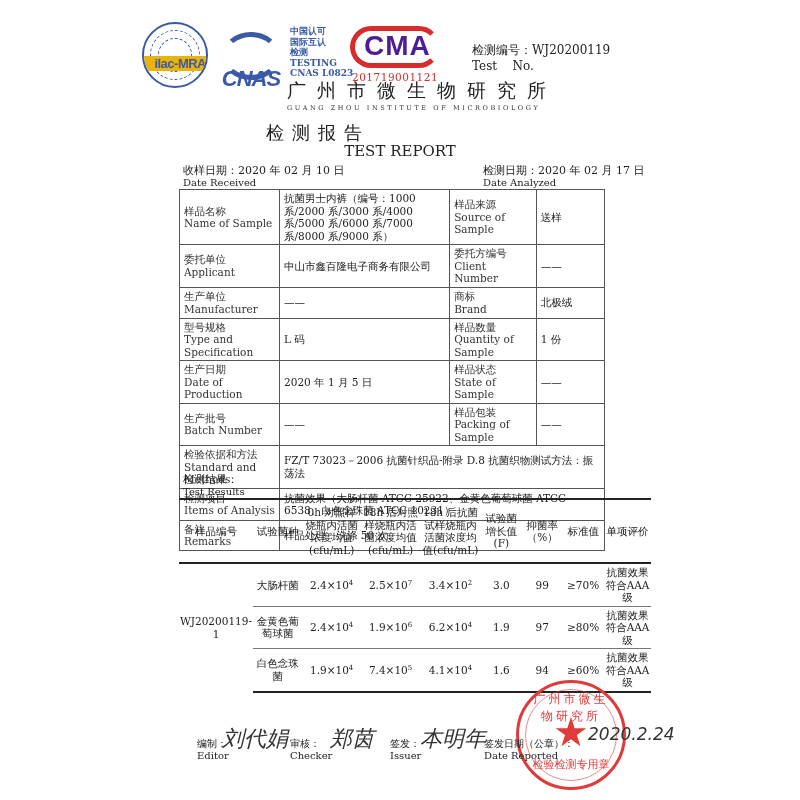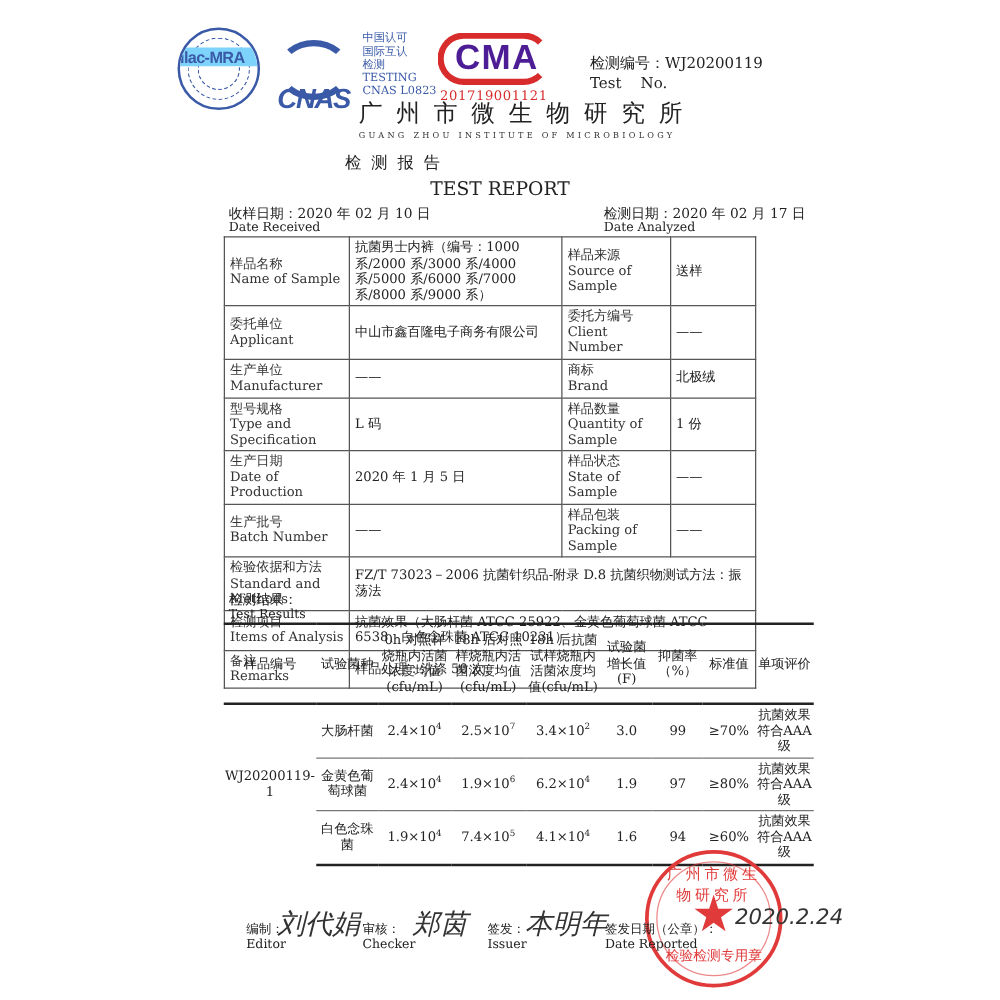--- a/index.html
+++ b/index.html
@@ -4,38 +4,38 @@
 <style>
   html, body { margin:0; padding:0; }
   body { width:800px; height:800px; background:#ffffff; position:relative; overflow:hidden;
          font-family:"DejaVu Serif","Liberation Serif",serif; color:#222; }
   .abs { position:absolute; }
   .logo-text { font-family:"Liberation Sans",sans-serif; }
   
   .ilac { left:142px; top:22px; width:66px; height:66px; border-radius:50%;
           border:2px solid #3a5aa8; box-sizing:border-box; overflow:hidden; }
   .ilac .ring { position:absolute; border:1.5px dashed #3a5aa8; border-radius:50%; }
-  .ilac .txt { position:absolute; left:0; right:0; top:14px; text-align:left; font-size:13px;
-               font-weight:bold; color:#3a5aa8; background:#7dd3fc; letter-spacing:-0.5px; }
+  .ilac .txt { position:absolute; left:0; right:0; top:32px; text-align:right; font-size:13px;
+               font-weight:bold; color:#3a5aa8; background:#eab308; letter-spacing:-0.5px; }
   .cnas { left:218px; top:32px; width:66px; height:48px; }
   .cnas .txt { position:absolute; left:0; top:10px; width:66px; text-align:center; font-size:22px;
                font-weight:bold; font-style:italic; color:#3a5aa8; letter-spacing:-1px;margin-top:24px; }
   .cnas .arc1 { position:absolute; left:4px; top:0; width:58px; height:48px; border-radius:50%;
                 border:5px solid #3a5aa8; border-left-color:transparent; border-right-color:transparent; box-sizing:border-box;}
-  .cnas-note { left:290px; top:26px; font-size:9px; line-height:10.5px; color:#3a5aa8; }
+  .cnas-note { left:290px; top:26px; font-size:9px; line-height:10.5px; color:#3a5aa8;font-weight:bold; }
   .cma { left:350px; top:26px; width:90px; height:44px; }
   .cma .box { position:absolute; left:0; top:0; width:90px; height:42px; border:5px solid #d82b2b;
               border-radius:22px; border-right-color:transparent; box-sizing:border-box; }
   .cma .txt { position:absolute; left:14px; top:4px; font-size:28px; font-weight:bold; color:#4c1d95;
               font-family:"Liberation Sans",sans-serif; letter-spacing:1px; }
   .cma-no { left:352px; top:71px; font-size:10.5px; color:#d82b2b; letter-spacing:0.5px; }
   .testno { left:472px; top:42px; font-size:12px; line-height:16px; }
   .inst-cn { left:287px; top:78px; font-size:19px; letter-spacing:11px; color:#222; }
   .inst-en { left:287px; top:104px; font-size:6.5px; letter-spacing:2.6px; color:#333; }
-  .title-cn { left:0; width:636px; top:121px; text-align:center; font-size:13px; letter-spacing:8px; }
+  .title-cn { left:0; width:636px; top:121px; text-align:center; font-size:18px; letter-spacing:8px; }
   .title-en { left:0; width:800px; top:142px; text-align:center; font-size:15px; }
   .date-recv { left:183px; top:165px; font-size:11px; line-height:12px; }
   .date-anal { left:483px; top:165px; font-size:11px; line-height:12px; }
   .sm { font-size:10px; }
   
   table.info { position:absolute; left:179px; top:189px; width:426px; border-collapse:collapse;
                font-size:10.5px; line-height:12.5px; }
   table.info td { border:1px solid #555; padding:2px 4px; vertical-align:middle; }
   table.info td.lbl { color:#333; }
   .results-lbl { left:183px; top:474px; font-size:11px; line-height:12px; }

